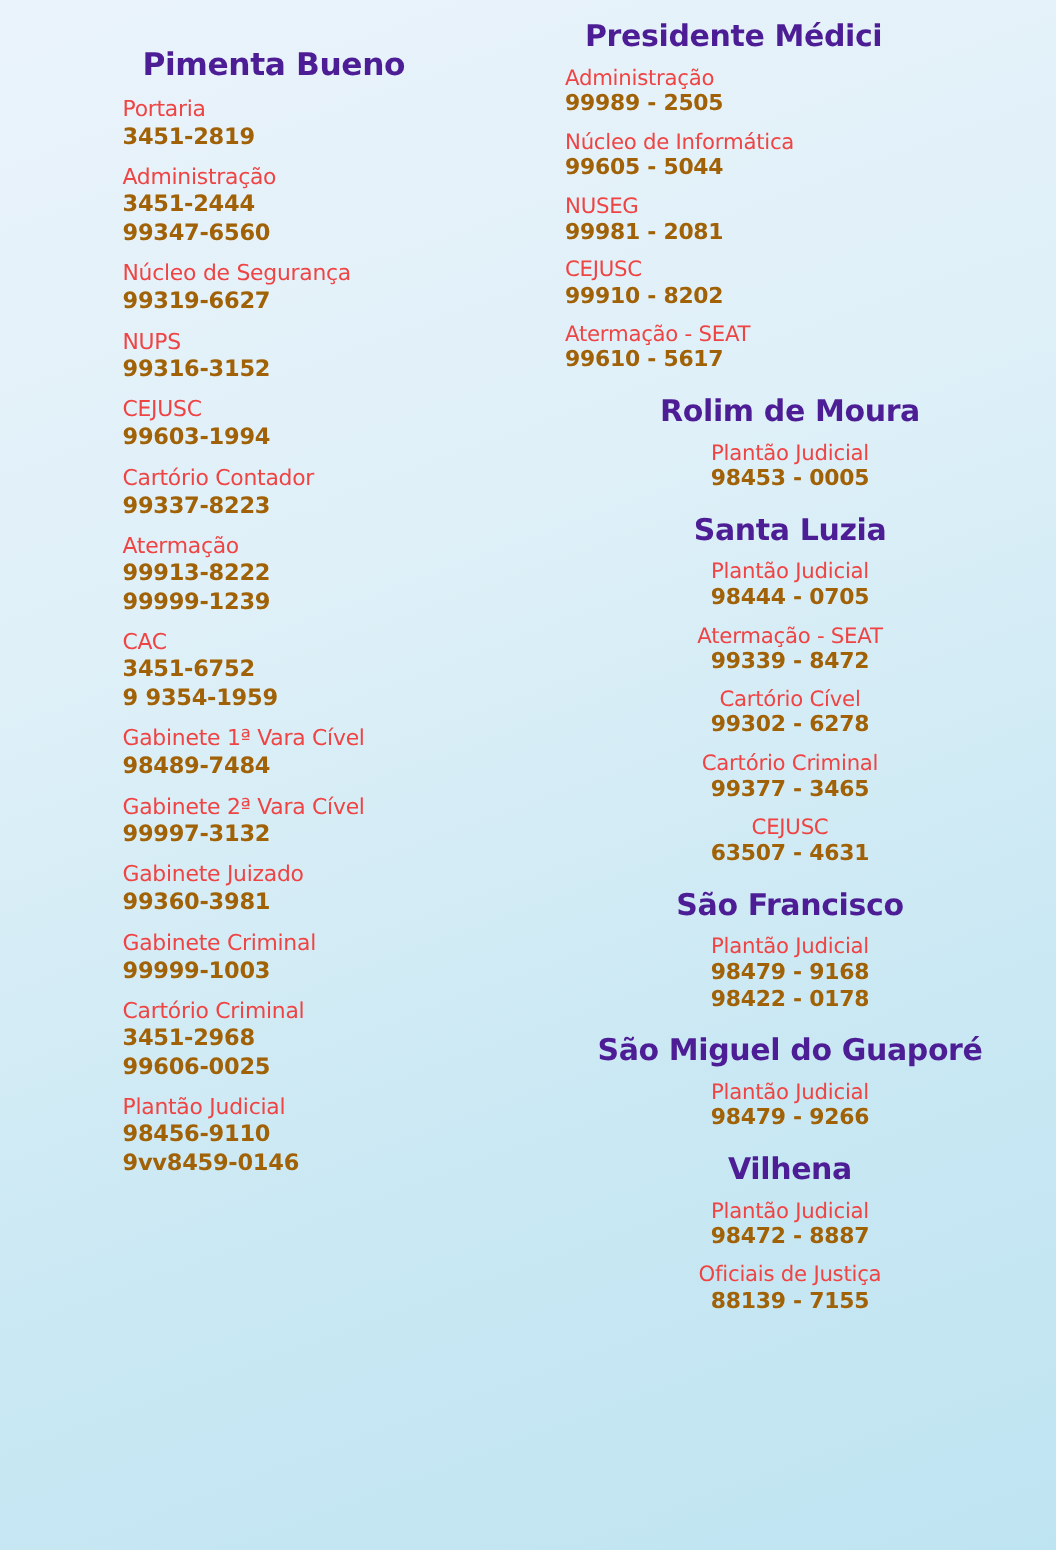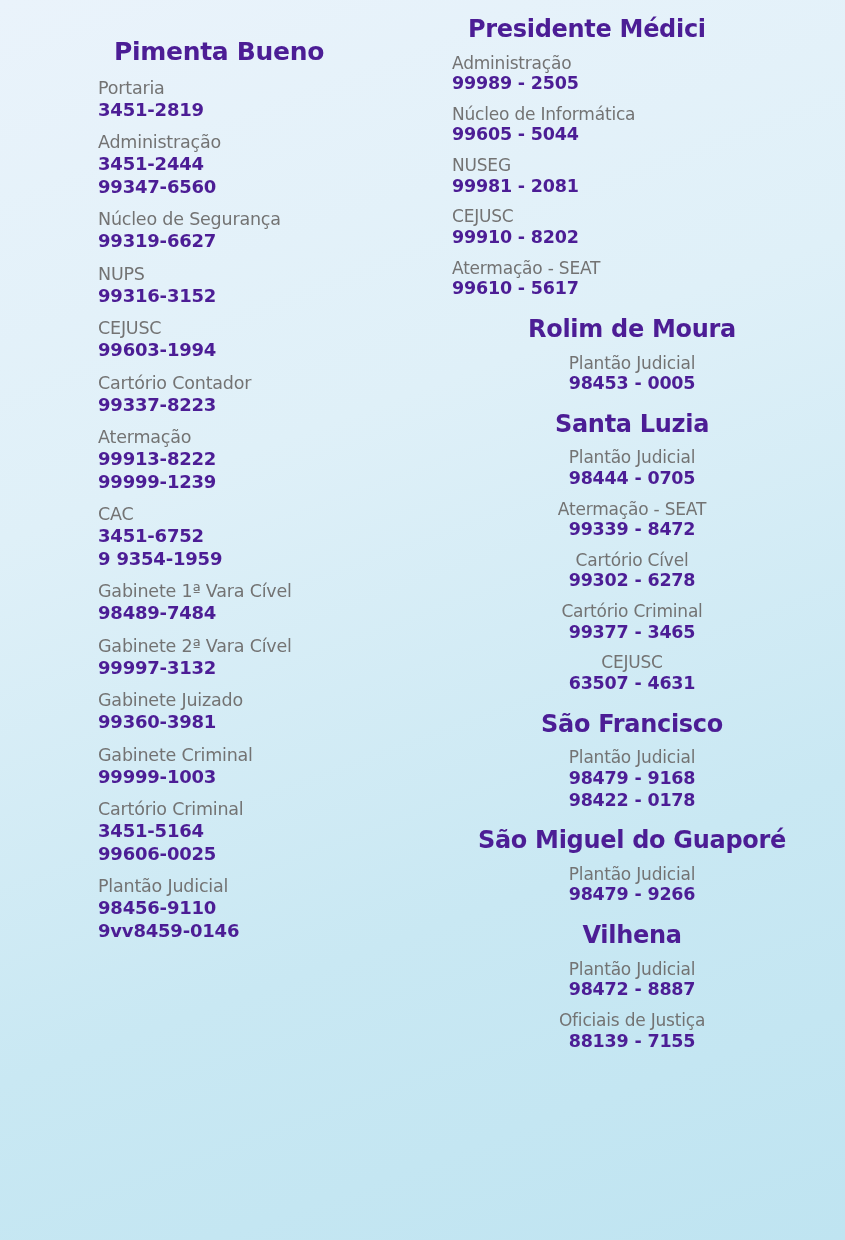--- a/index.html
+++ b/index.html
@@ -49,29 +49,29 @@
   }
   .city + .city {
     margin-top: 16px;
     text-align: center;
   }
   .entry {
     margin-top: 10px;
   }
   .entry-label {
     font-size: 17.5px;
-    color: #737373;
+    color: #ef4444;
     line-height: 1.2;
     margin: 0;
     padding: 0;
     letter-spacing: -0.2px;
   }
   .entry-number {
     font-size: 18px;
-    color: #4c1d95;
+    color: #a16207;
     font-weight: bold;
     line-height: 1.25;
     margin: 0;
     padding: 0;
     letter-spacing: -0.2px;
   }
   
   .col-left .city-name { margin-bottom: 4px; }
   .col-left .entry { margin-top: 11px; }
   .col-right .city-name { margin-bottom: 2px; }
@@ -133,21 +133,21 @@
         <div class="entry">
           <div class="entry-label">Gabinete Juizado</div>
           <div class="entry-number">99360-3981</div>
         </div>
         <div class="entry">
           <div class="entry-label">Gabinete Criminal</div>
           <div class="entry-number">99999-1003</div>
         </div>
         <div class="entry">
           <div class="entry-label">Cartório Criminal</div>
-          <div class="entry-number">3451-5164</div>
+          <div class="entry-number">3451-2968</div>
           <div class="entry-number">99606-0025</div>
         </div>
         <div class="entry">
           <div class="entry-label">Plantão Judicial</div>
           <div class="entry-number">98456-9110</div>
           <div class="entry-number">9vv8459-0146</div>
         </div>
       </div>
     </div>
   <div class="col col-right">

